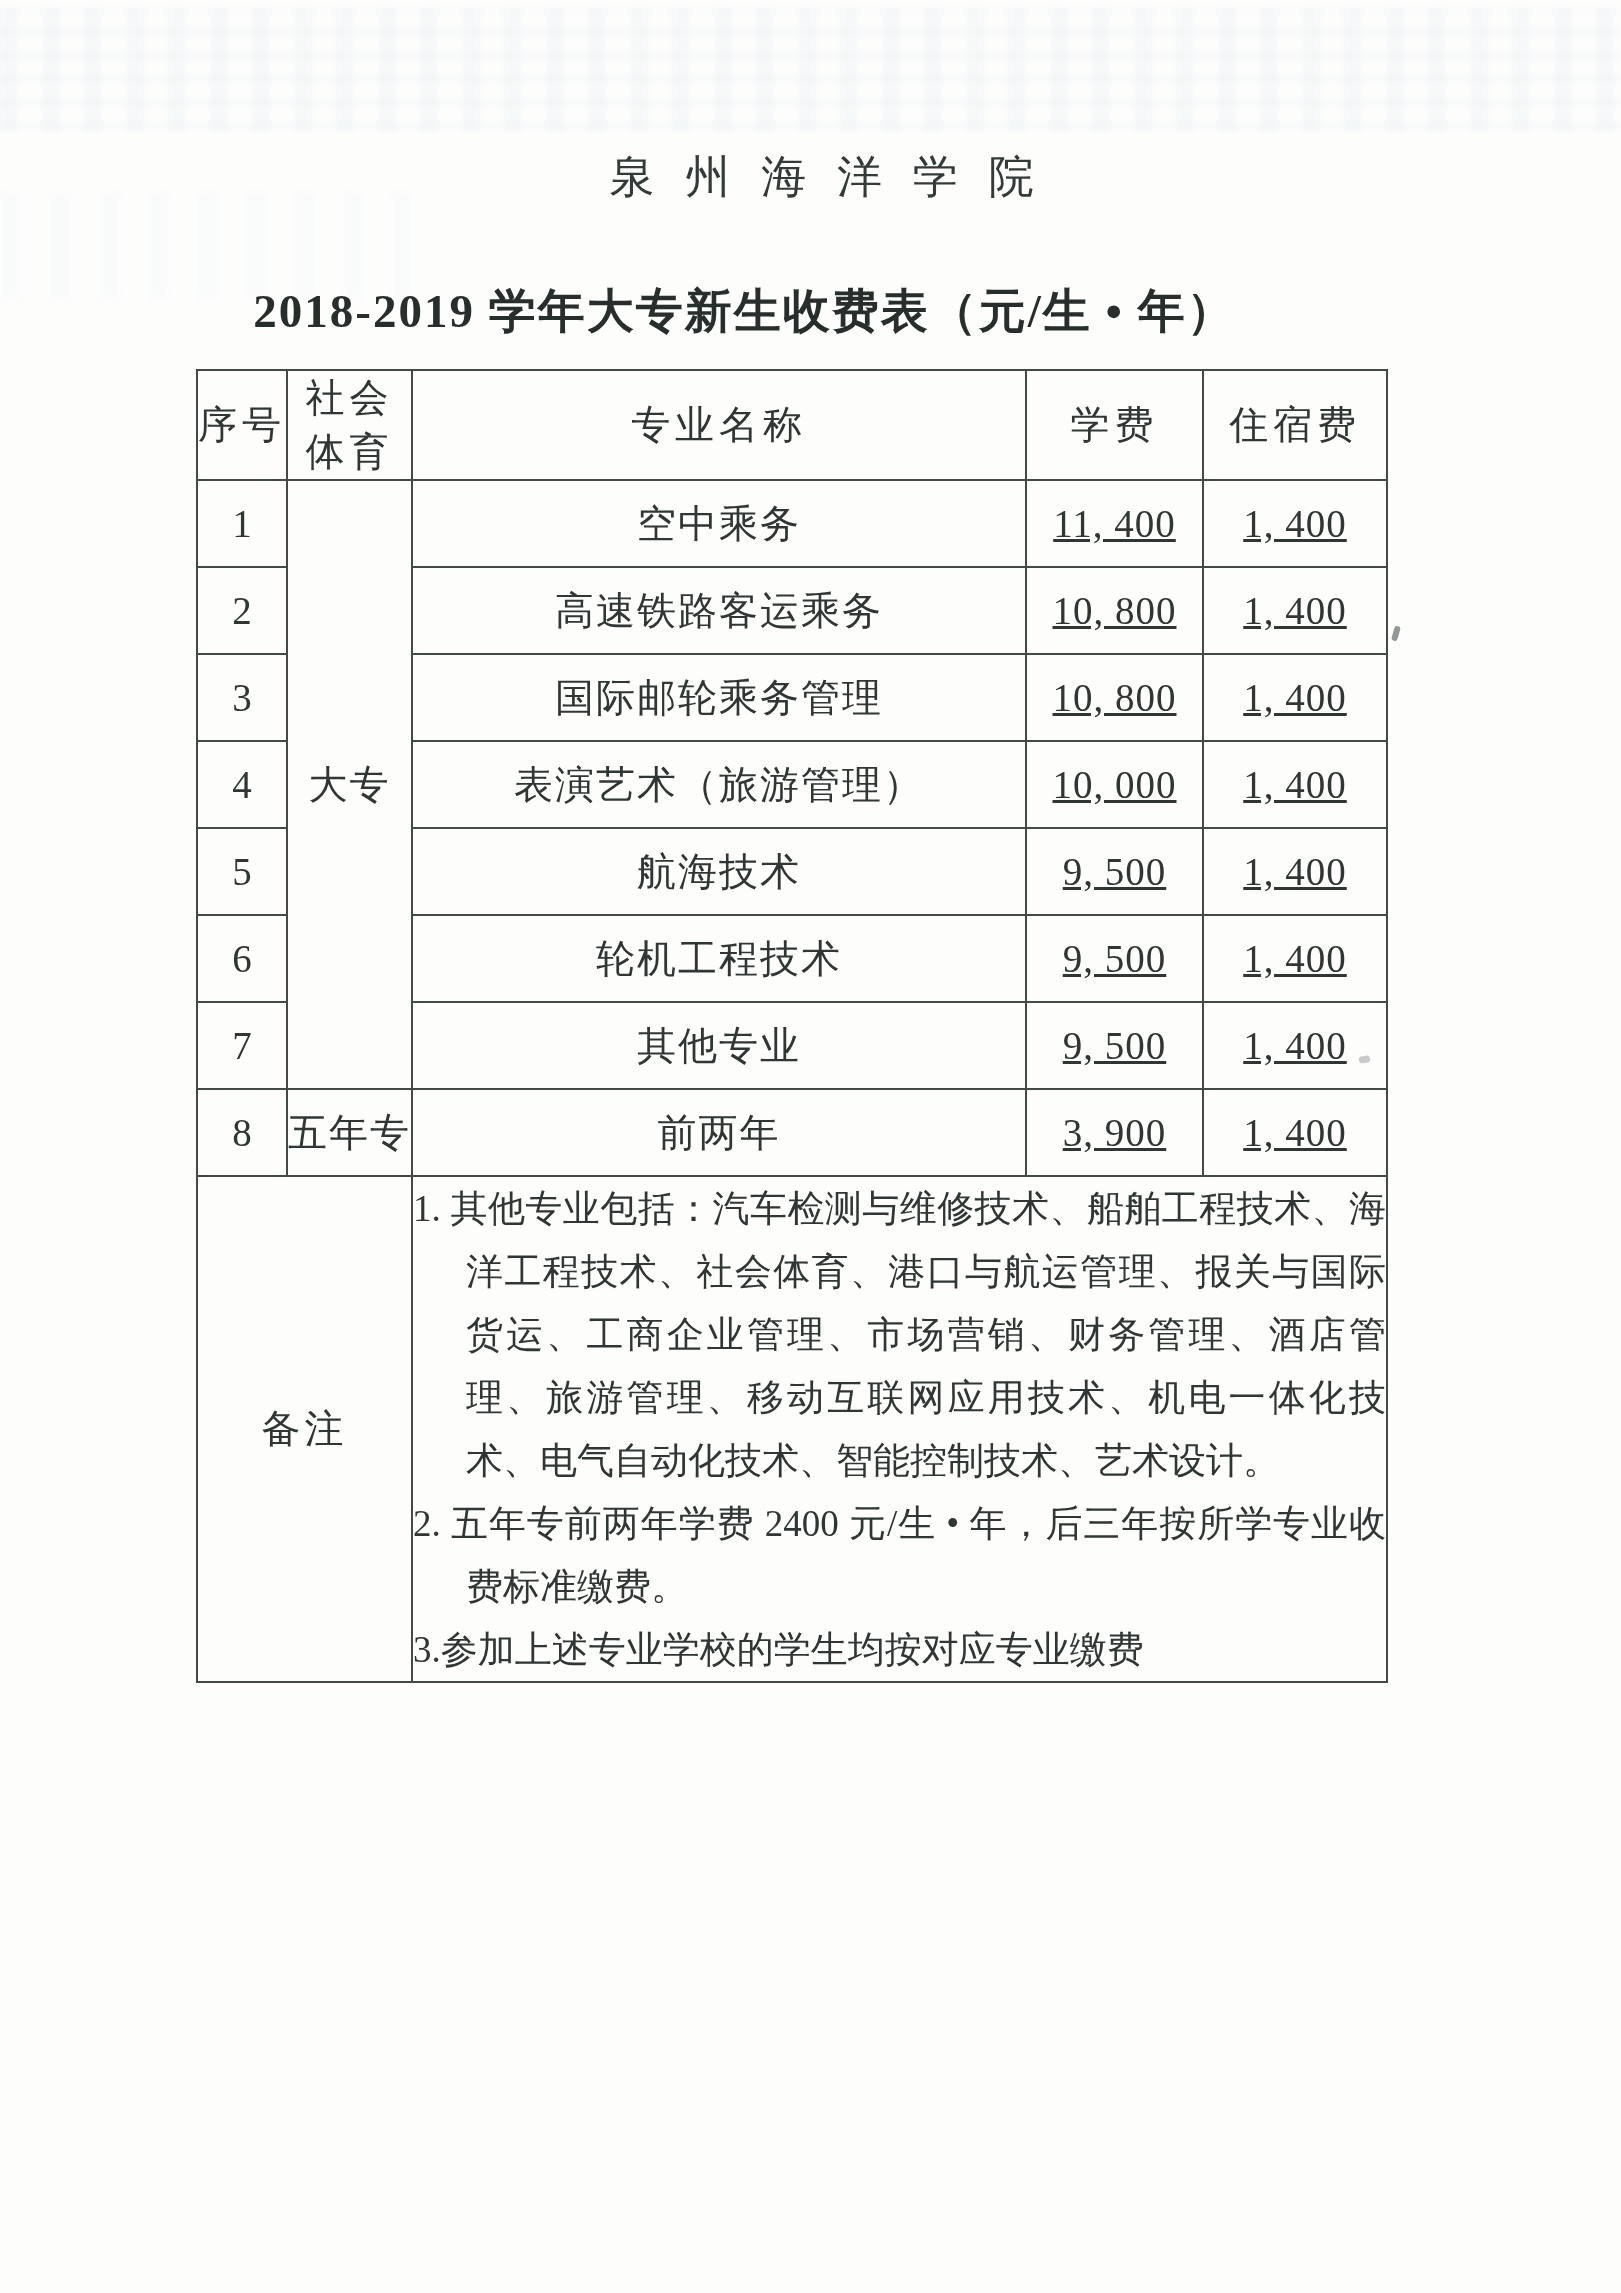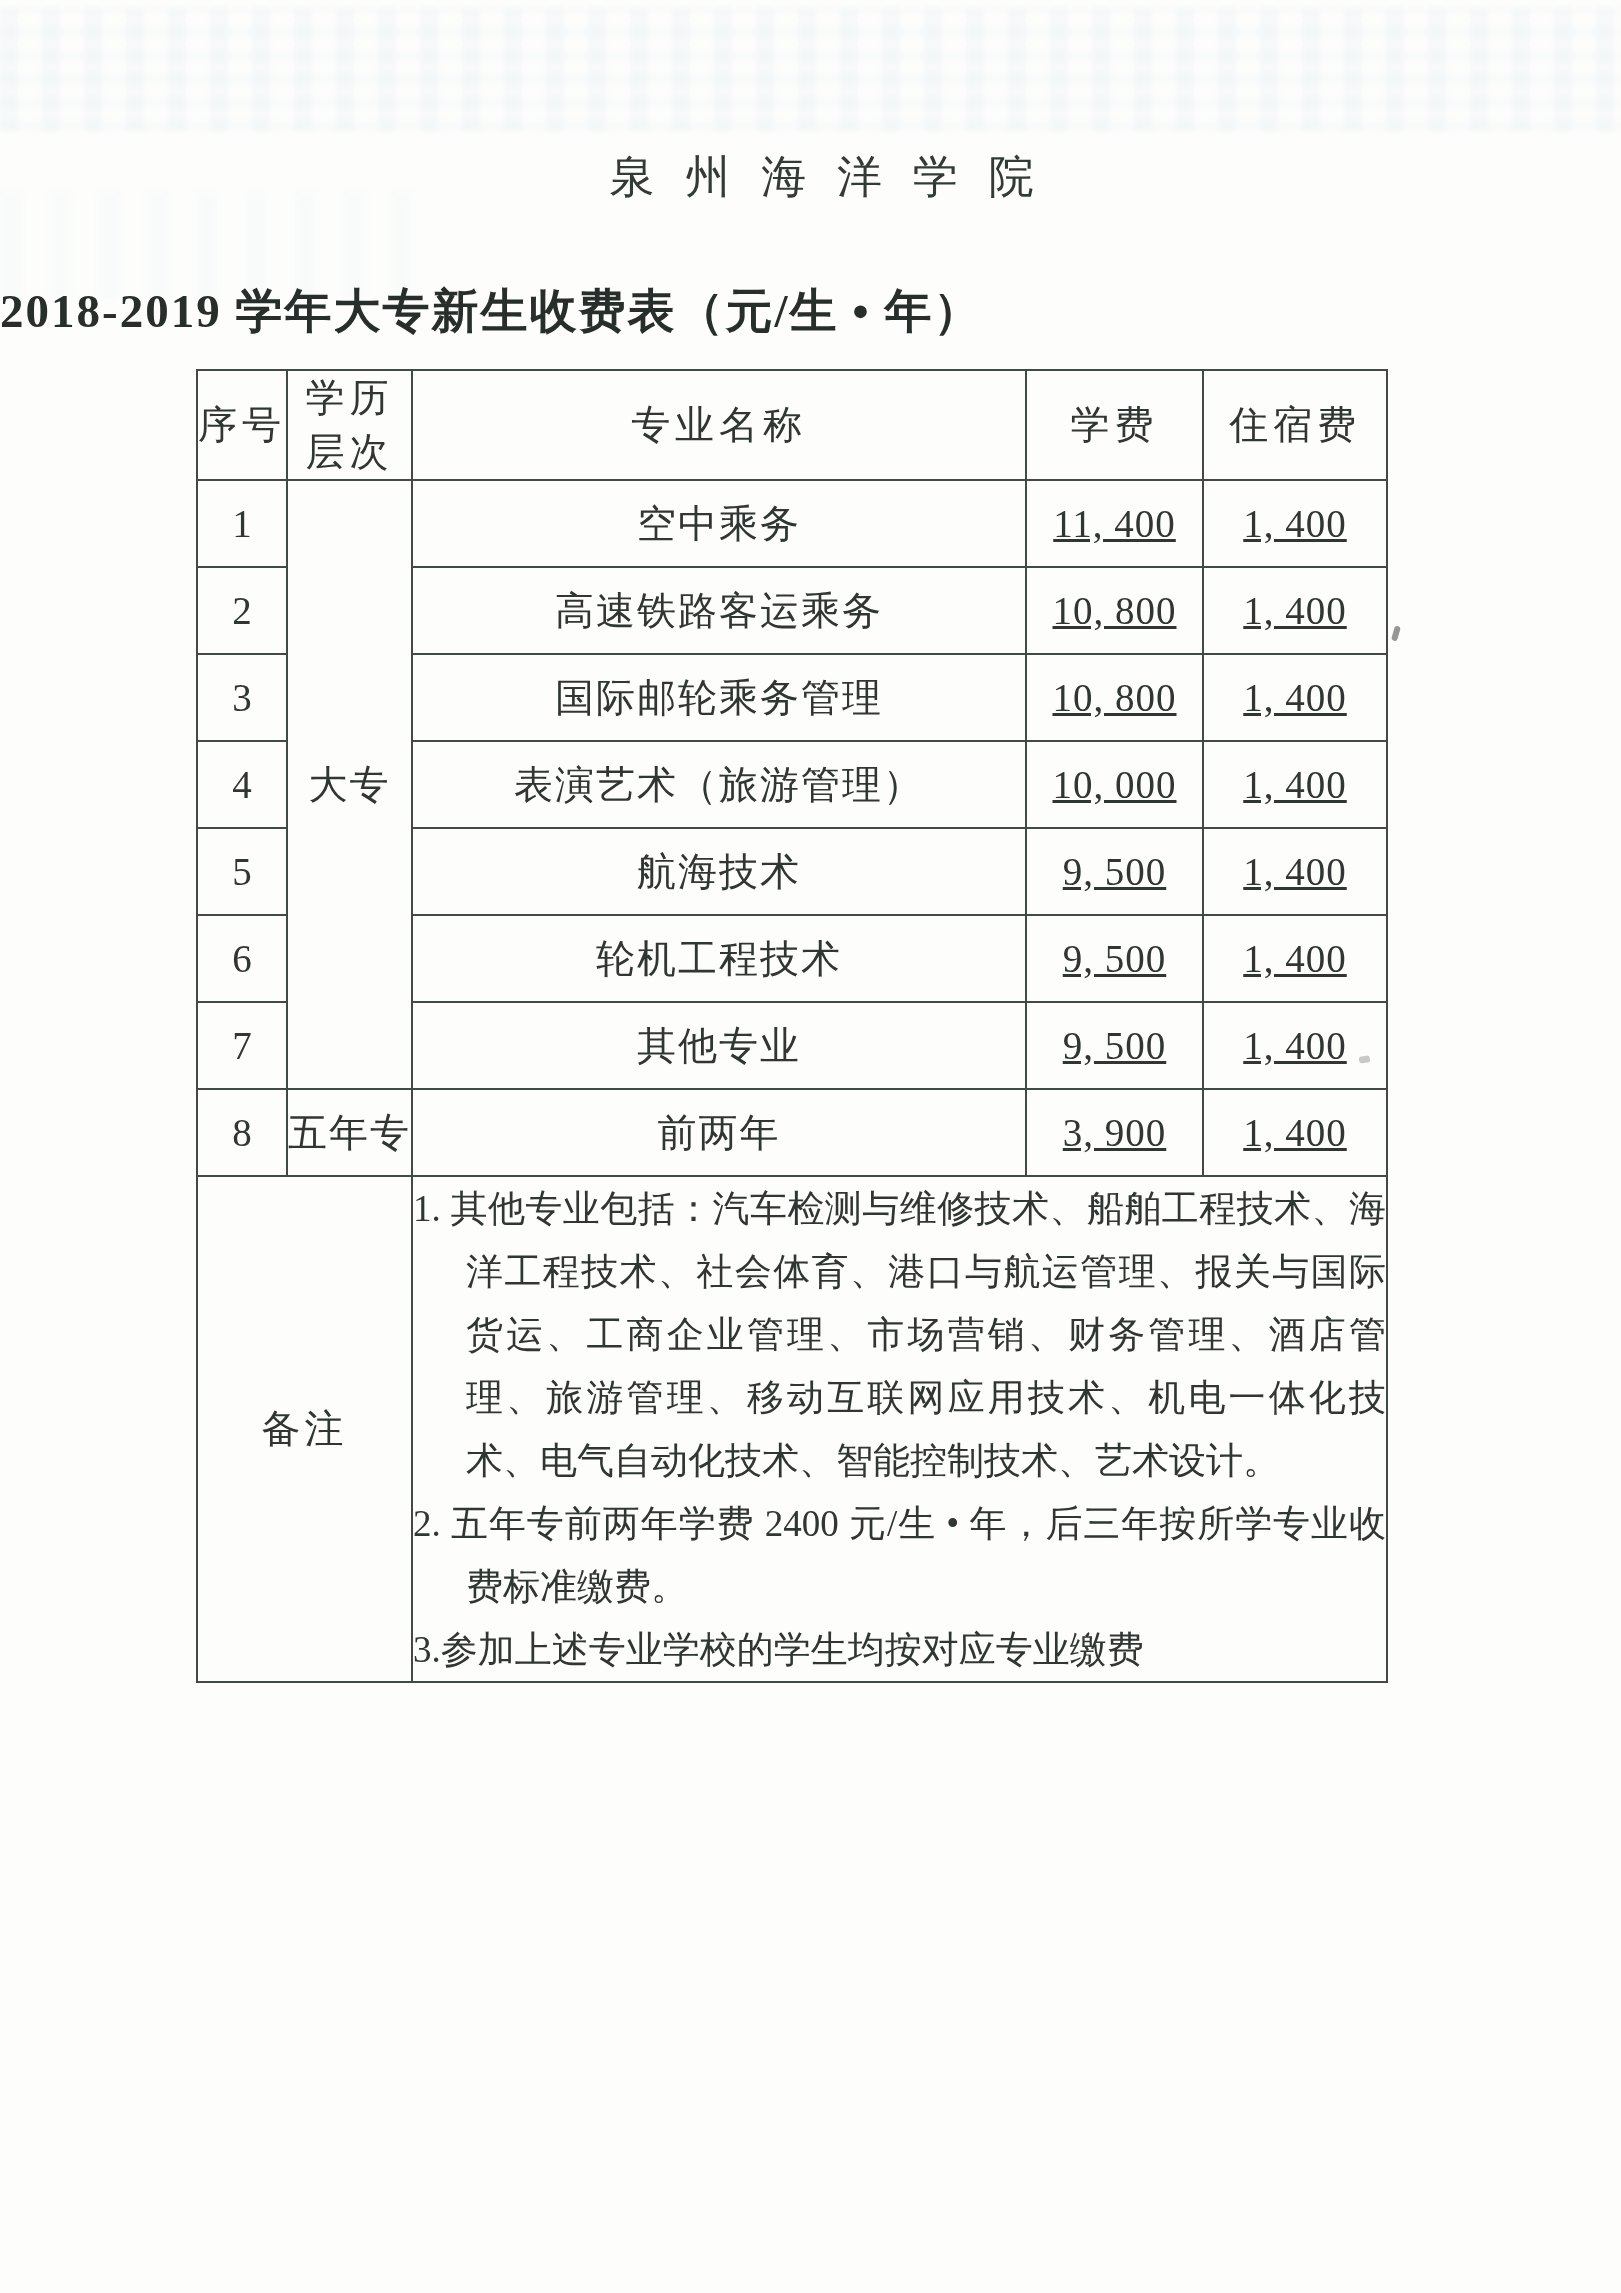--- a/index.html
+++ b/index.html
@@ -36,21 +36,21 @@
     position:absolute;left:1359px;top:1056px;width:10.8px;height:6.9px;
     background:#9aa19e;border-radius:2.9px;transform:rotate(-8deg);opacity:.55;
   }
   .doc-title{
     position:absolute;top:131px;left:0;width:1621px;margin:16px;
     text-align:center;font-size:45px;font-weight:500;letter-spacing:9.8px;
     color:#333b38;
   }
   .doc-subtitle{
     position:absolute;top:280px;left:0;width:1489px;margin:0;
-    font-size:47px;font-weight:bold;letter-spacing:2px;
+    text-align:center;font-size:47px;font-weight:bold;letter-spacing:2px;
     color:#272e2c;
   }
   table.fee{
     position:absolute;left:196px;top:369px;width:1191px;
     border-collapse:collapse;table-layout:fixed;
   }
   table.fee th, table.fee td{
     border:2px solid #424a47;
     padding:0;
     font-size:39px;font-weight:normal;
@@ -93,21 +93,21 @@
       <col style="width:90px">
       <col style="width:125px">
       <col style="width:614px">
       <col style="width:177px">
       <col style="width:184px">
     </colgroup>
 
     <tbody>
         <tr class="head">
       <th>序号</th>
-      <th>学历层次</th>
+      <th>社会体育</th>
       <th>专业名称</th>
       <th>学费</th>
       <th>住宿费</th>
     </tr>
 
     <tr class="data">
       <td>1</td>
       <td class="level" rowspan="7">大专</td>
       <td class="major">空中乘务</td>
       <td class="num">11, 400</td>

